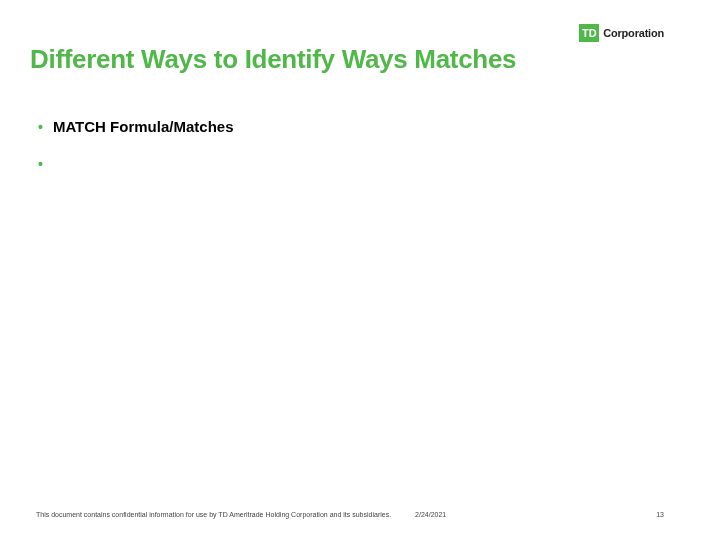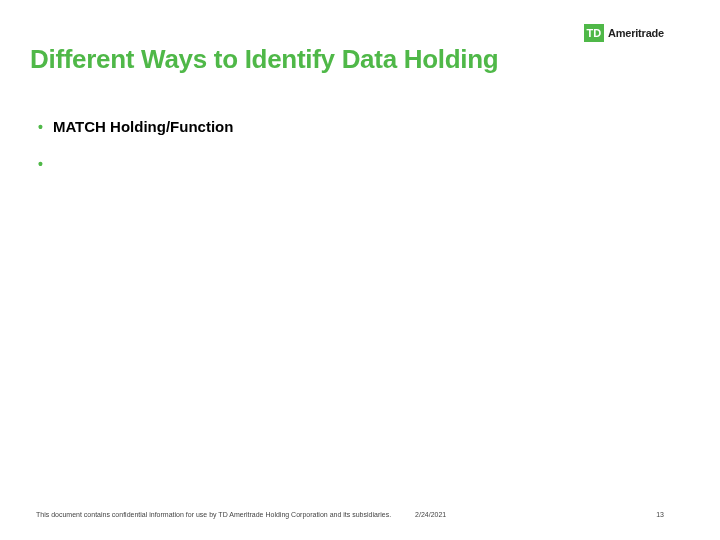--- a/index.html
+++ b/index.html
@@ -79,29 +79,29 @@
 </style>
 </head>
 <body>
 
 <div class="slide">
 
   <div class="logo">
     <div class="logo-mark">
       <span>TD</span>
     </div>
-    <div class="logo-text">Ameritrade</div>
+    <div class="logo-text">Corporation</div>
   </div>
 
-  <h1 class="title">Different Ways to Identify Data Holding</h1>
+  <h1 class="title">Different Ways to Identify Ways Matches</h1>
 
   <div class="bullets">
     <div class="bullet">
       <span class="dot">•</span>
-      <span>MATCH Holding/Function</span>
+      <span>MATCH Formula/Matches</span>
     </div>
     <div class="bullet">
       <span class="dot">•</span>
     </div>
   </div>
 
   <div class="footer">
     <span class="footer-confidential">This document contains confidential information for use by TD Ameritrade Holding Corporation and its subsidiaries.</span>
     <span class="footer-date">2/24/2021</span>
     <span class="footer-spacer"></span>

